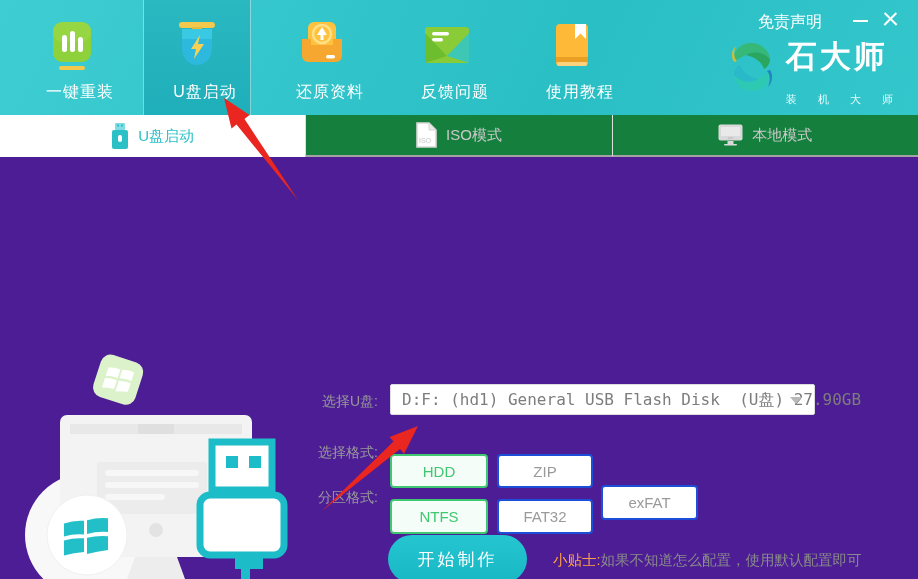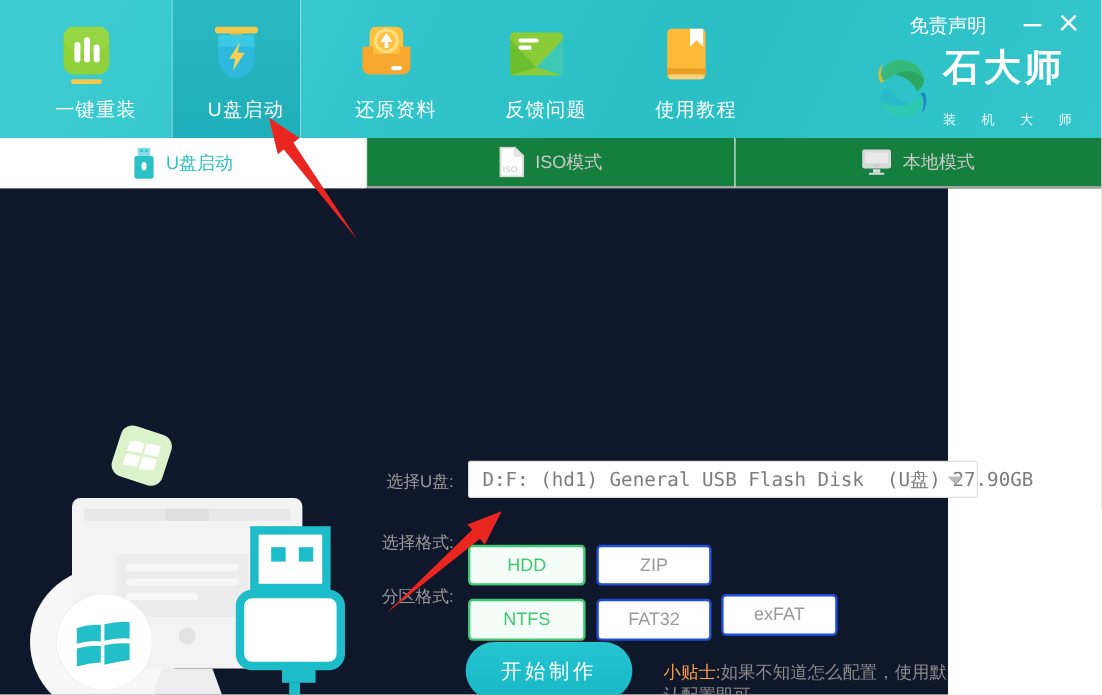--- a/index.html
+++ b/index.html
@@ -27,34 +27,34 @@
   .nav-ico { width:48px; height:48px; }
   .nav-label { margin-top:12px; color:#fff; font-size:16px; letter-spacing:1px;margin-left:16px; }
   
   .disclaimer { position:absolute; top:12px; right:96px; color:#fff; font-size:16px; cursor:pointer; }
   .win-min { position:absolute; top:20px; right:50px; width:15px; height:2px; background:#fff; cursor:pointer; }
   .win-close { position:absolute; top:12px; right:20px; width:15px; height:15px; cursor:pointer; }
   .win-close i { position:absolute; left:-1px; top:6px; width:17px; height:2.4px; background:#fff; display:block; }
   .win-close i:first-child { transform:rotate(45deg); }
   .win-close i:last-child  { transform:rotate(-45deg); }
   
-  .brand { position:absolute; right:16px; bottom:8px; display:flex; align-items:center; gap:10px; }
+  .brand { position:absolute; right:16px; bottom:8px; display:flex; align-items:flex-start; gap:10px; }
   .brand-text .brand-name { color:#fff; font-size:31px; font-weight:bold; letter-spacing:3px; line-height:34px; }
   .brand-text .brand-sub  { color:#eafcfd; font-size:11px; letter-spacing:9px; margin-top:18px; }
   
   .tabbar { position:absolute; top:115px; left:0; width:918px; height:42px; display:flex; }
   .tab {
     flex:1; display:flex; align-items:center; justify-content:center; gap:9px;
     background:#15803d; color:#c9c9c9; font-size:15px; cursor:pointer;
     border-bottom:2px solid #a3a3a3;
   }
   .tab + .tab { border-left:1px solid #dfdfdf; }
   .tab.active { background:#fff; color:var(--accent,#2bc0c6); border-bottom:none; border-left:none; }
   
-  .content { position:absolute; top:157px; left:0; width:790px; height:422px; background:#0f172a; }
+  .content { position:absolute; top:157px; left:0; width:918px; height:422px; background:#4c1d95; }
   .illustration { position:absolute; left:25px; top:175px; }
   
   .form-label { position:absolute; width:80px; text-align:right; font-size:14px; color:#999; }
   .usb-select {
     position:absolute; left:390px; top:227px; width:425px; height:31px;
     border:1px solid #dcdcdc; border-radius:2px; background:#fff; cursor:pointer;
   }
   .usb-select .val {
     position:absolute; left:11px; top:0; line-height:29px; white-space:pre;
     font-family:"DejaVu Sans Mono","Liberation Mono",monospace; font-size:16px; color:#7d7d7d;
@@ -243,21 +243,21 @@
       <span class="caret"></span>
     </div>
 
     <div class="form-label" style="left:298px; top:287px;">选择格式:</div>
     <button class="opt-btn selected" style="left:390px; top:277px; width:98px;">HDD</button>
     <button class="opt-btn" style="left:497px; top:277px; width:96px;">ZIP</button>
 
     <div class="form-label" style="left:298px; top:332px;">分区格式:</div>
     <button class="opt-btn selected" style="left:390px; top:322px; width:98px; height:35px;">NTFS</button>
     <button class="opt-btn" style="left:497px; top:322px; width:96px; height:35px;">FAT32</button>
-    <button class="opt-btn" style="left:601px; top:318px; width:97px; height:35px;">exFAT</button>
+    <button class="opt-btn" style="left:601px; top:308px; width:97px; height:35px;">exFAT</button>
 
     <button class="start-btn">开始制作</button>
     <div class="tip">
       <span class="pre">小贴士:</span><span class="txt">如果不知道怎么配置，使用默认配置即可</span>
     </div>
 
   </div>
 
   <svg class="arrows" width="918" height="579" viewBox="0 0 918 579">
     <polygon points="224,98 249.5,115 244.5,119 298,200 236.5,124.5 231.5,128.5" fill="#e9261f"></polygon>

